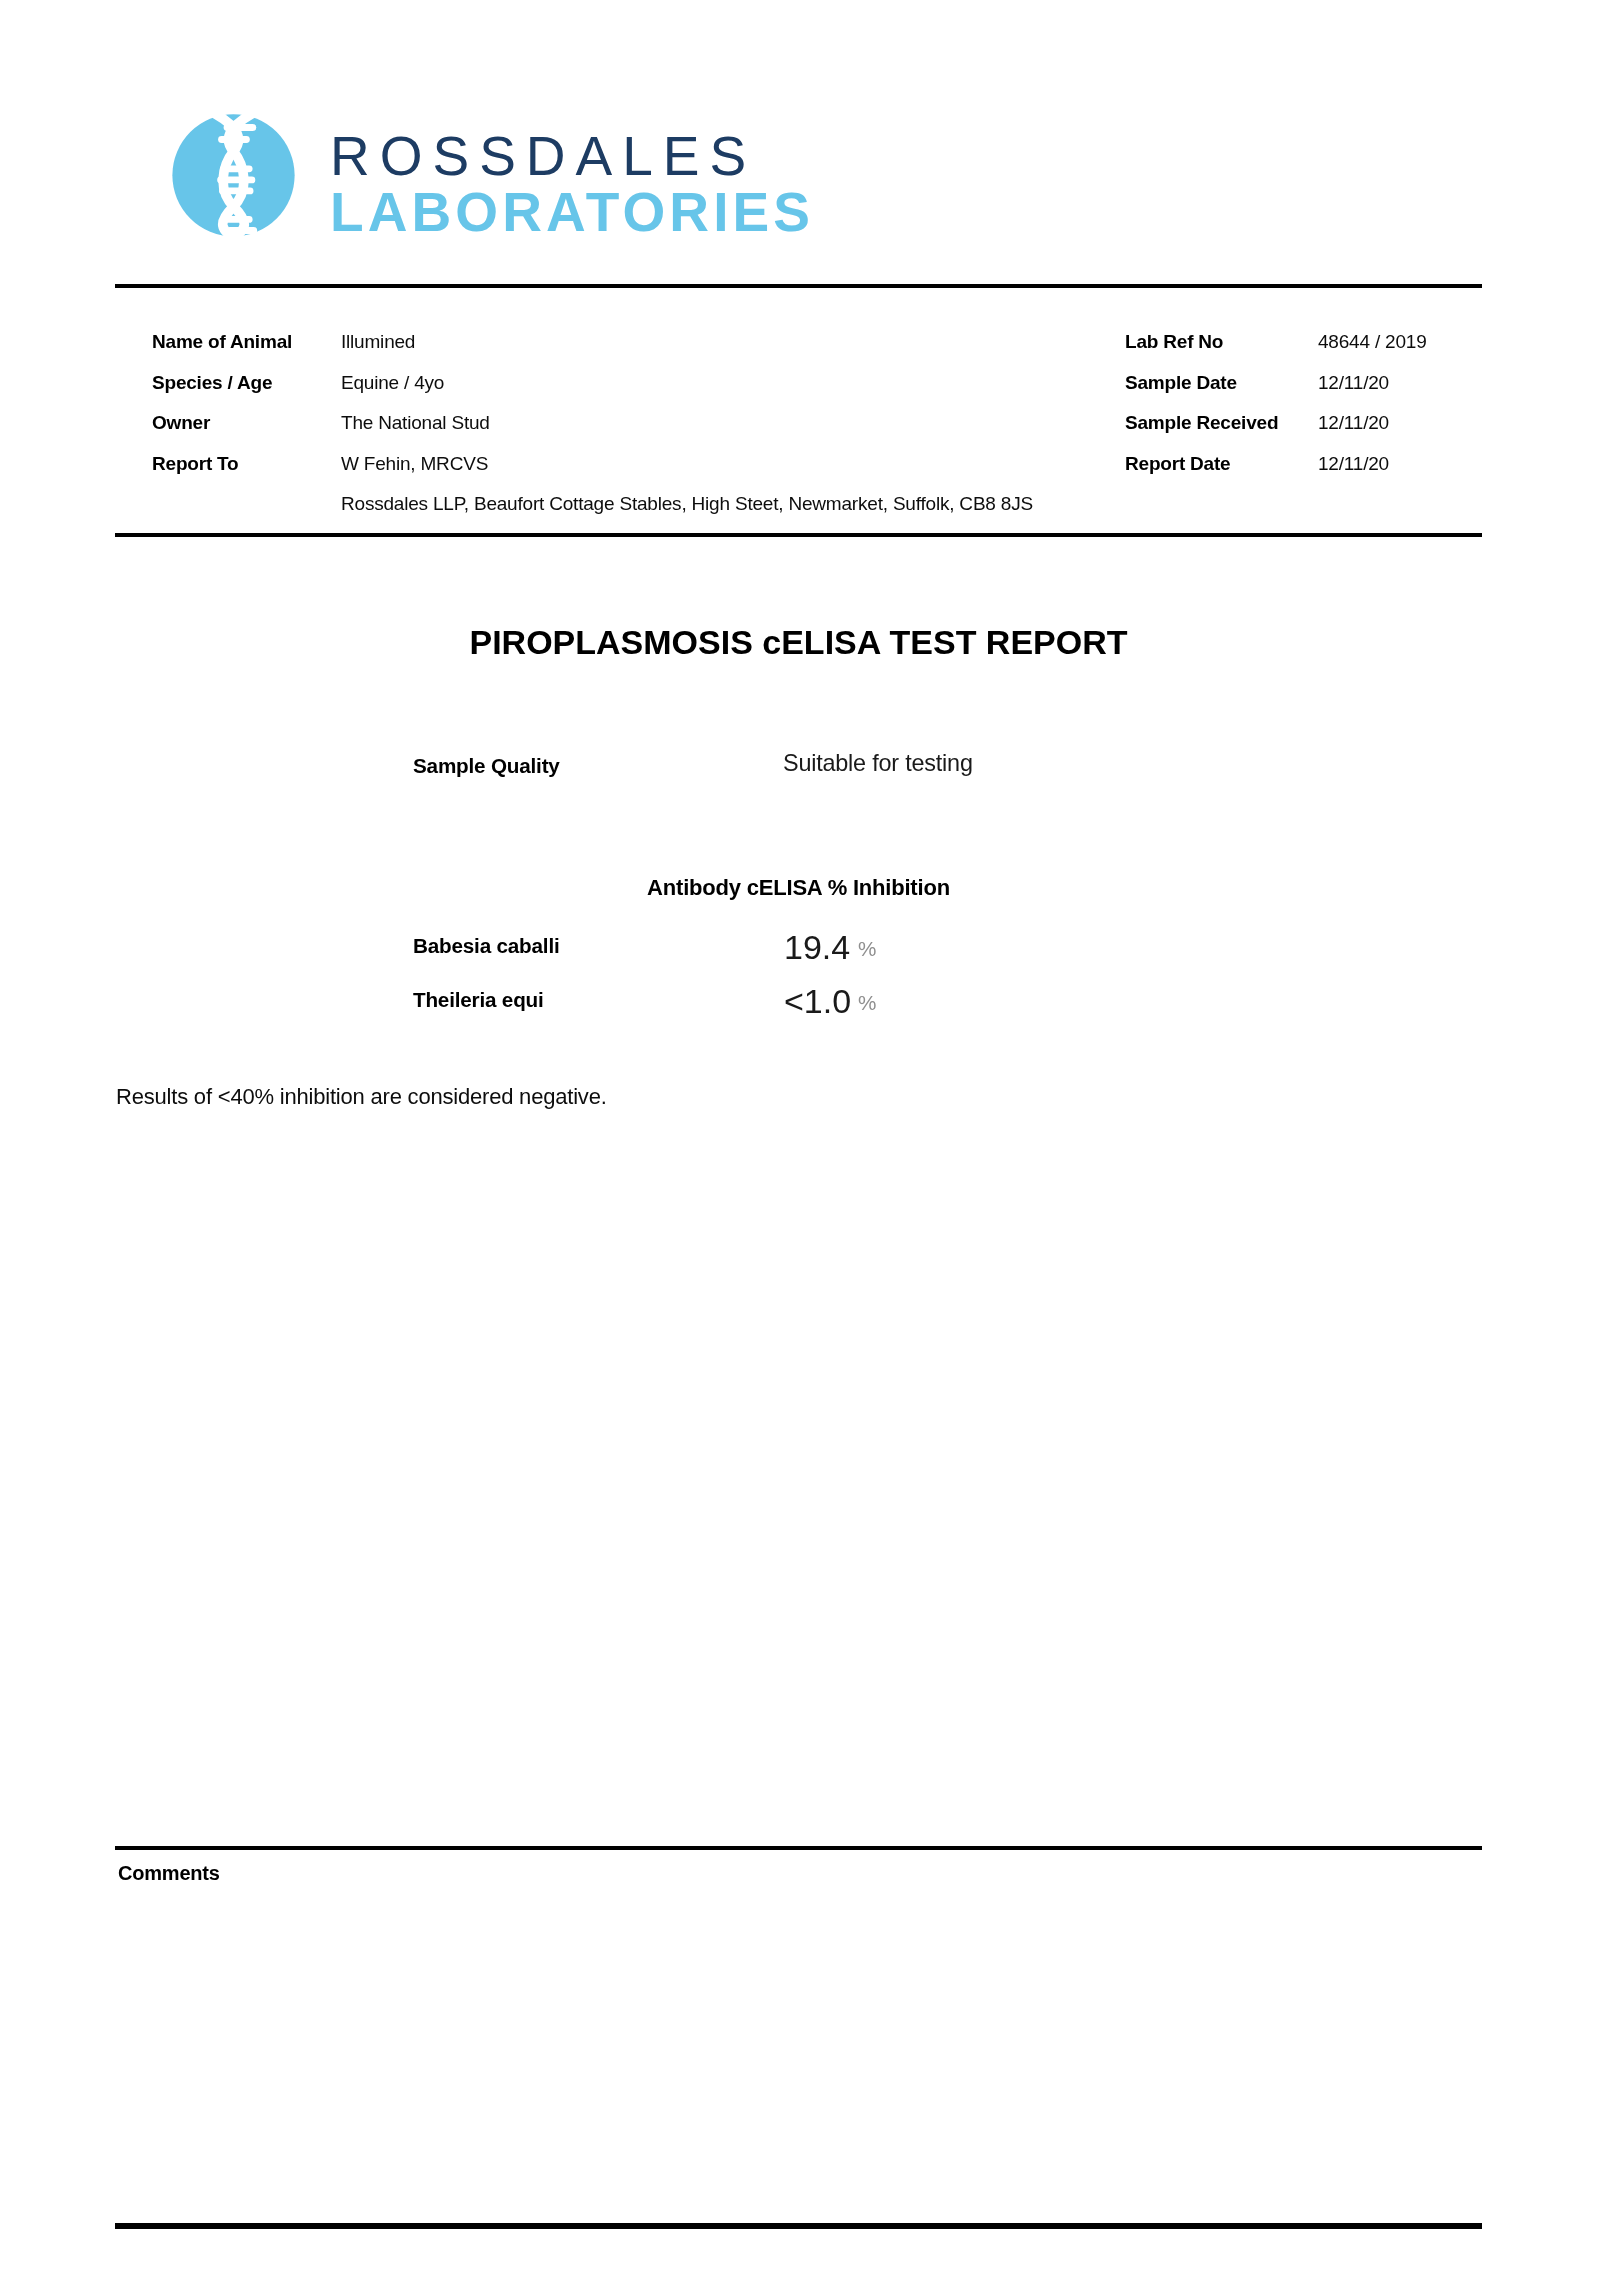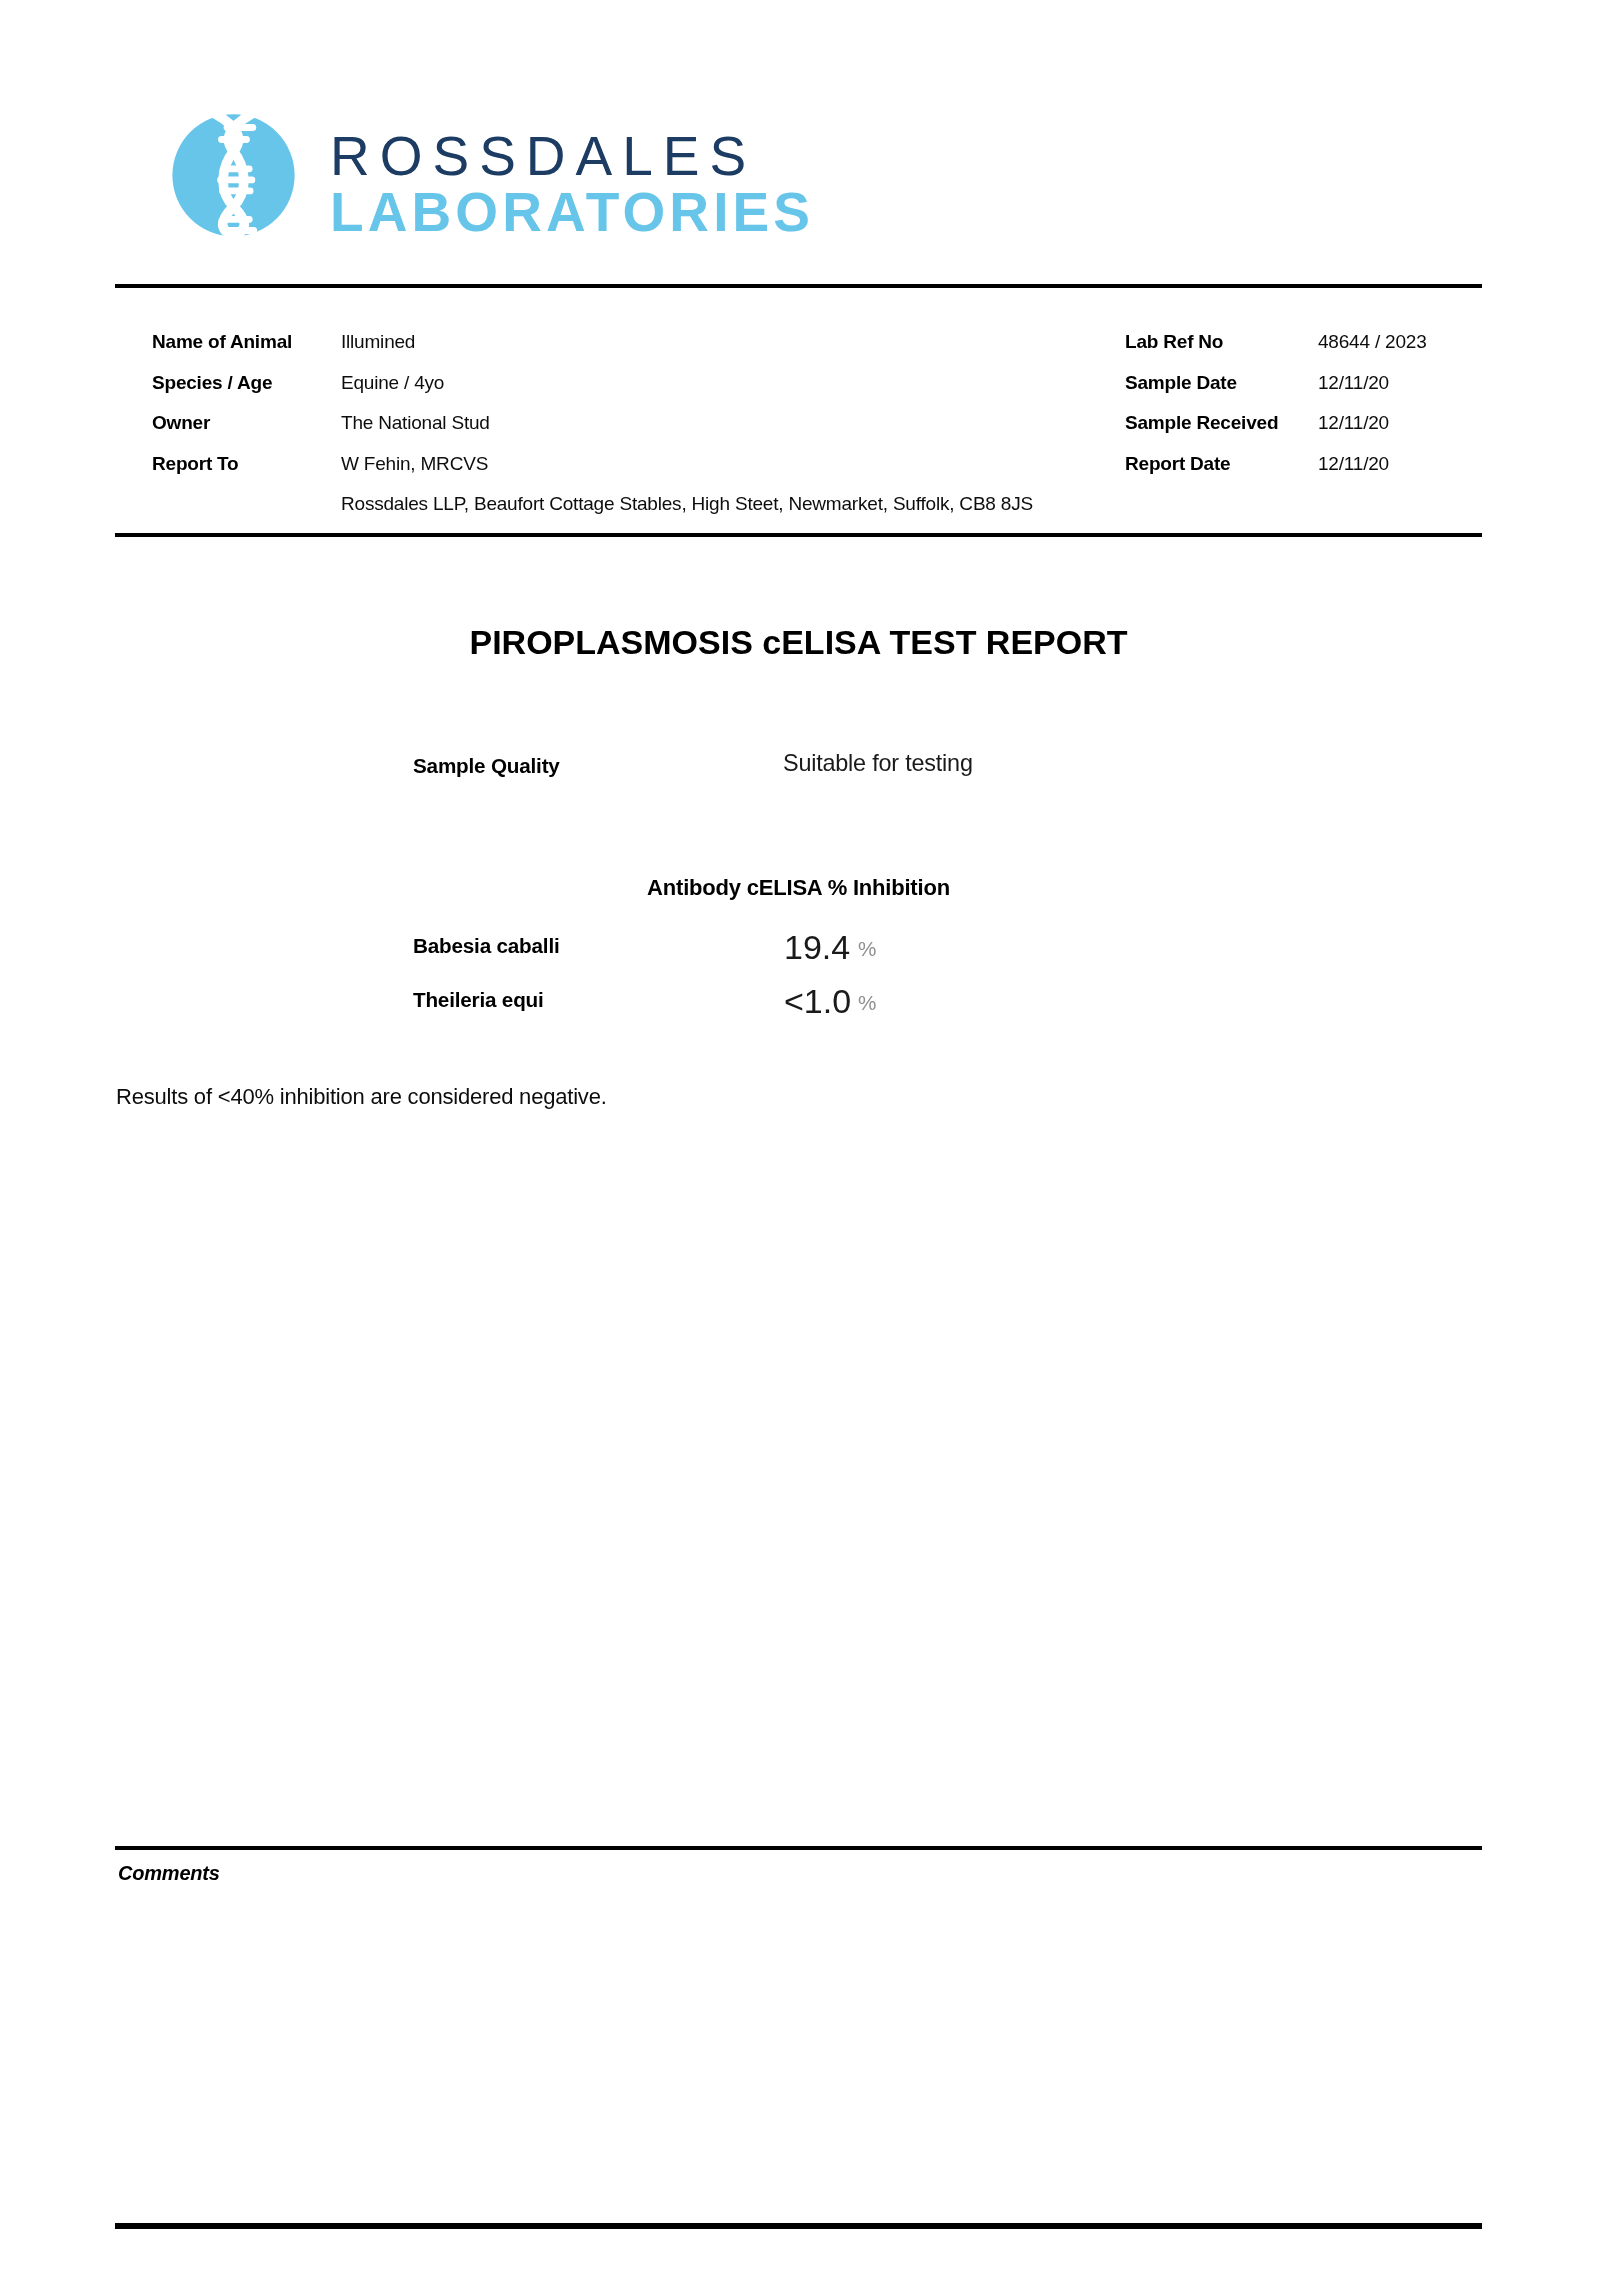--- a/index.html
+++ b/index.html
@@ -71,21 +71,21 @@
   .res-value-2{top:982px;}
   .res-unit{font-size:20.7px;color:#8f8f8f;left:858px;white-space:nowrap;}
   .res-unit-1{top:937px;}
   .res-unit-2{top:991px;}
   .note{
     left:116px;top:1084px;
     font-size:22px;letter-spacing:-0.2px;color:#0d0d0d;white-space:nowrap;
   }
   .comments-heading{
     left:118px;top:1862px;
-    font-size:20px;font-weight:bold;letter-spacing:-0.2px;font-style:italic;
+    font-size:20px;font-weight:bold;letter-spacing:-0.2px;
   }
 </style>
 </head>
 <body>
 
 <div class="page">
 
   <div class="abs logo-mark">
     <svg width="125" height="137" viewBox="0 0 272 298">
       <circle cx="136" cy="142" r="133" fill="#67c5e9"></circle>
@@ -106,21 +106,21 @@
   </div>
   <div class="abs logo-word1">ROSSDALES</div>
   <div class="abs logo-word2">LABORATORIES</div>
 
 
   <div class="abs rule rule-1"></div>
 
   <div class="abs info-label il row1">Name of Animal</div>
   <div class="abs info-value iv row1">Illumined</div>
   <div class="abs info-label rl row1">Lab Ref No</div>
-  <div class="abs info-value rv row1">48644 / 2023</div>
+  <div class="abs info-value rv row1">48644 / 2019</div>
 
   <div class="abs info-label il row2">Species / Age</div>
   <div class="abs info-value iv row2">Equine / 4yo</div>
   <div class="abs info-label rl row2">Sample Date</div>
   <div class="abs info-value rv row2">12/11/20</div>
 
   <div class="abs info-label il row3">Owner</div>
   <div class="abs info-value iv row3">The National Stud</div>
   <div class="abs info-label rl row3">Sample Received</div>
   <div class="abs info-value rv row3">12/11/20</div>

